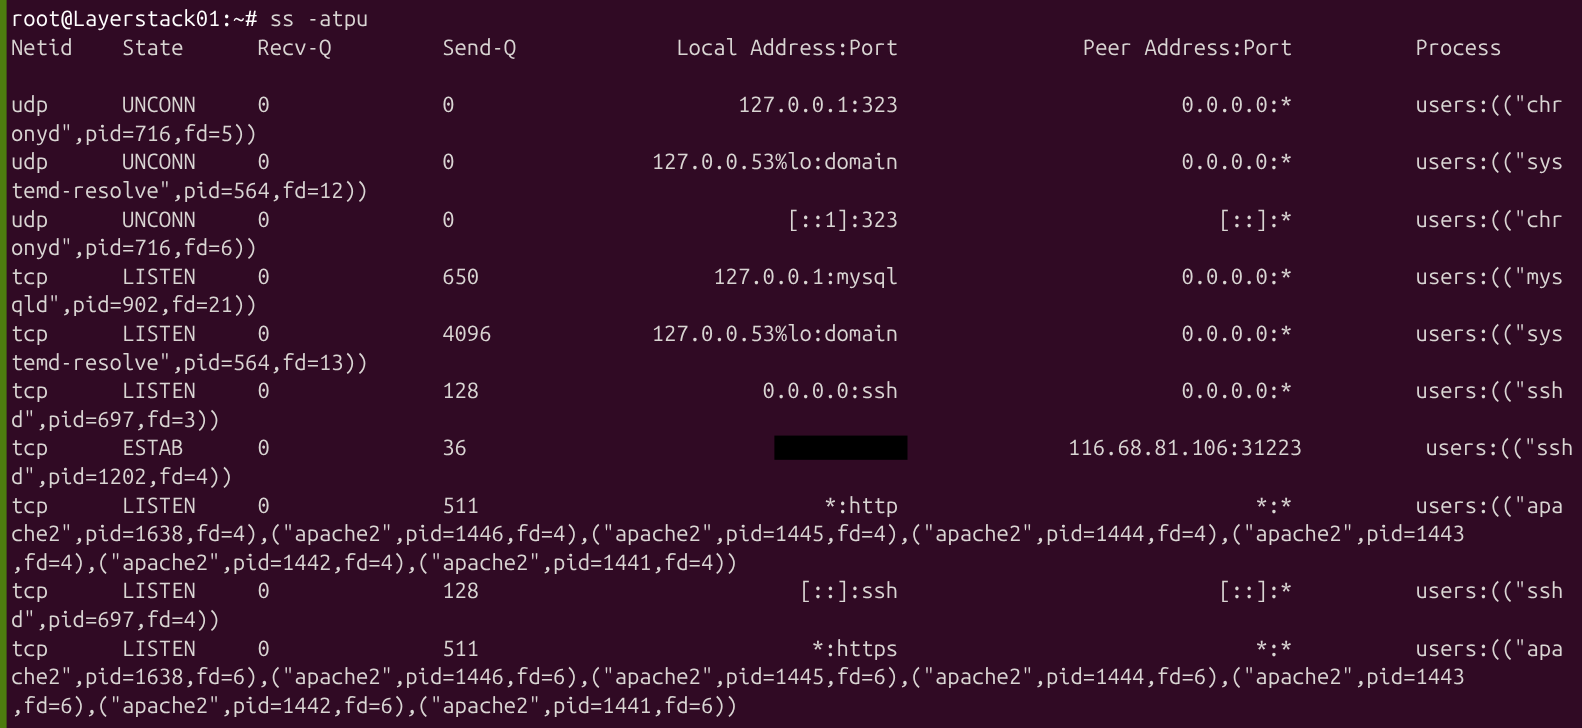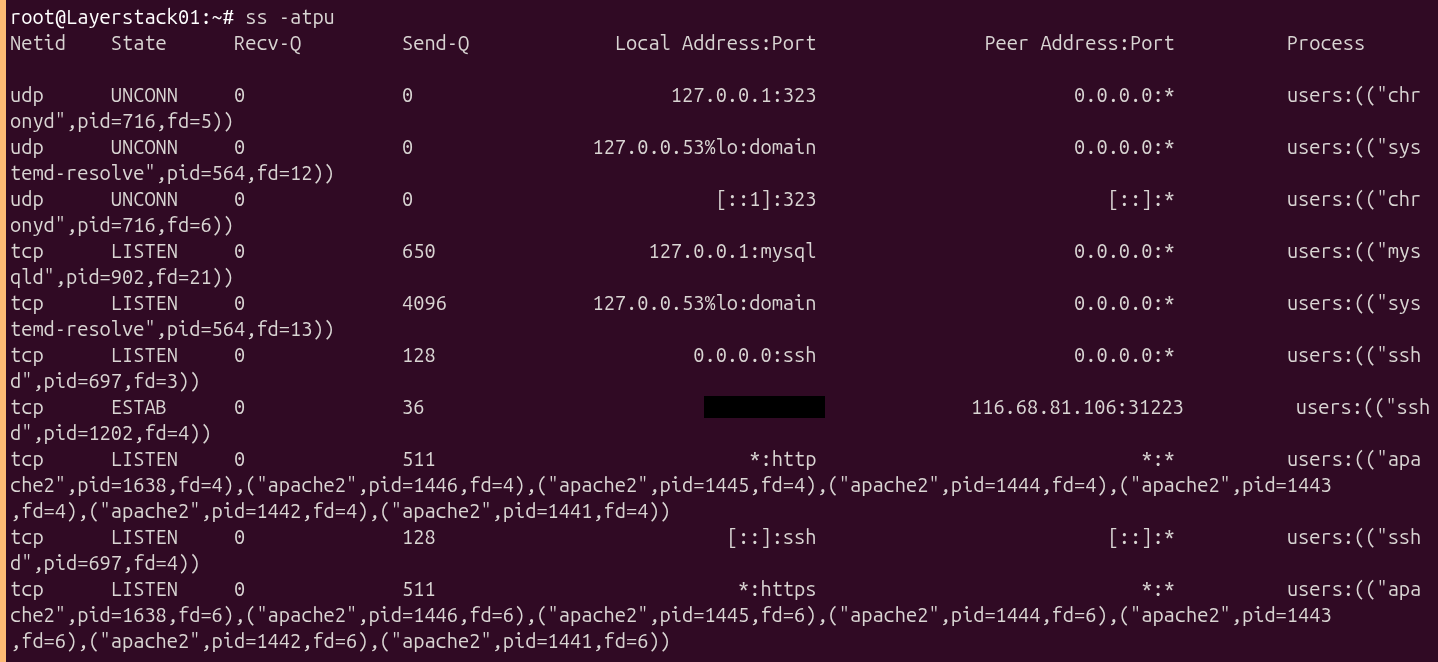--- a/index.html
+++ b/index.html
@@ -7,21 +7,21 @@
     padding:0;
     width:1438px;
     height:662px;
     background:#300A24;
     overflow:hidden;
   }
   .frame{
     box-sizing:border-box;
     width:1438px;
     height:662px;
-    border-left:6px solid #fdba74;
+    border-left:6px solid #4d7c0f;
     background:#300A24;
     font-family:"Ubuntu Mono","DejaVu Sans Mono","Liberation Mono",monospace;
     font-size:20px;
     line-height:26px;
     color:#D9D5D3;
     white-space:pre;
     padding:4px 0 0 4px;
     position:relative;
   }
   .prompt-user{color:#FFFFFF;}

